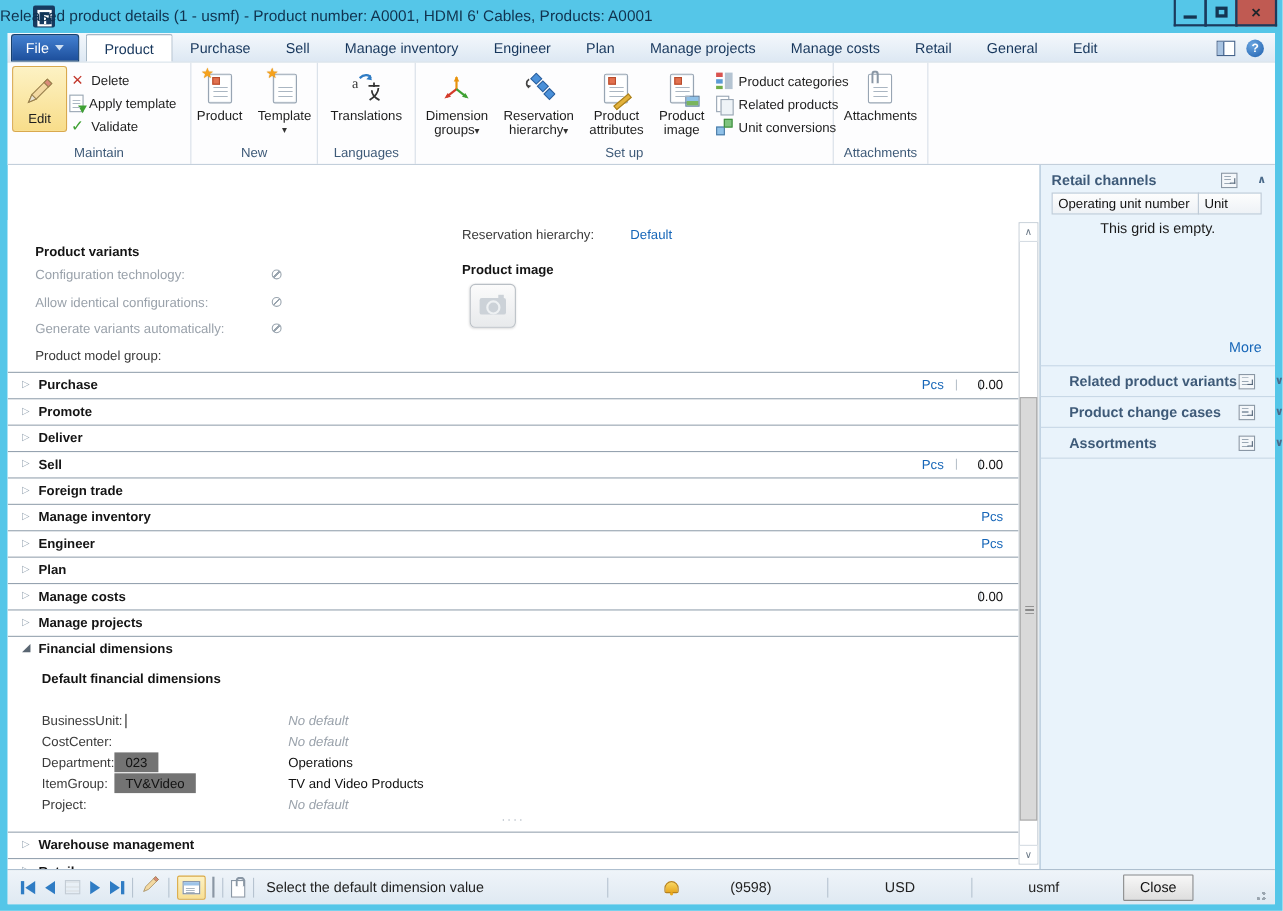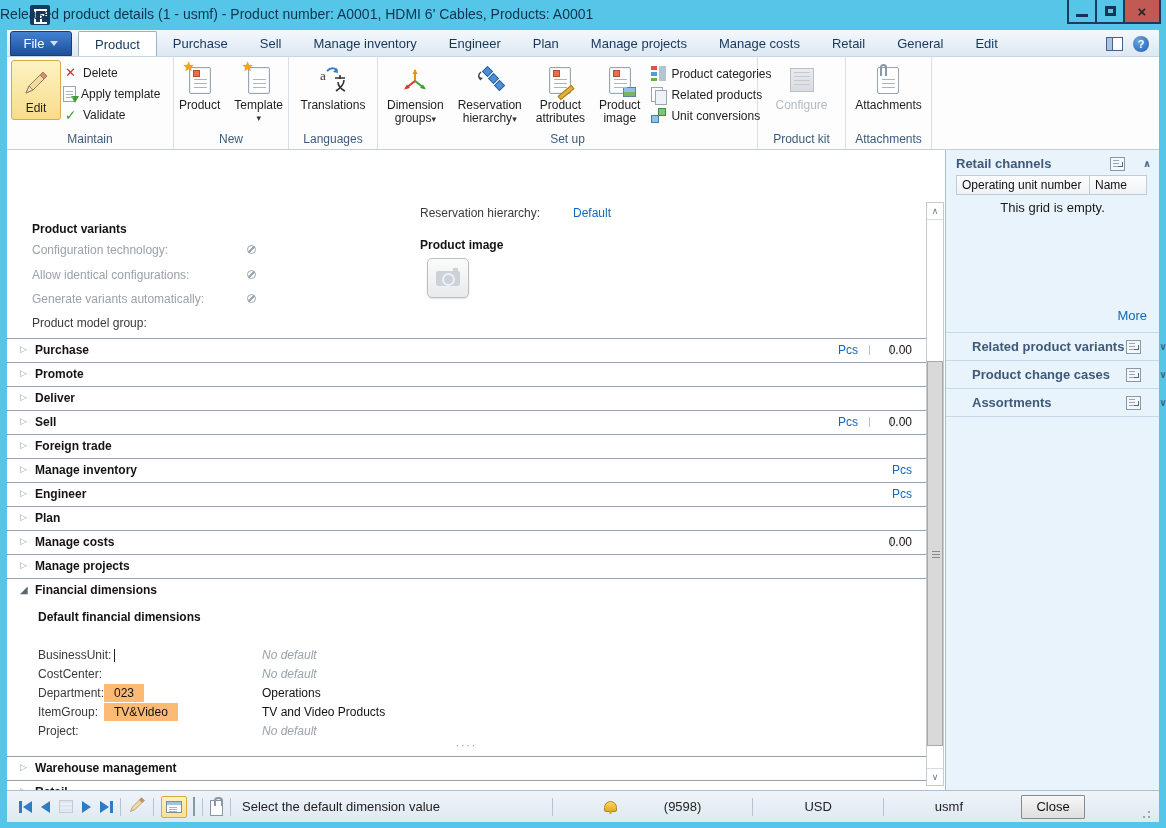--- a/index.html
+++ b/index.html
@@ -102,21 +102,21 @@
   .sec-unit.right { left:auto; right:14px; }
   .sec-tick { position:absolute; top:6px; width:1px; height:10px; background:#b9c2cb; }
   .t1 { left:862px; } .t2 { left:884px; }
   .sec-amount { position:absolute; right:14px; top:4px; width:46px; text-align:right; color:#111; }
 
   .fin-block { position:absolute; left:0; top:402px; width:919px; height:154px; }
   .fin-h { position:absolute; left:31px; top:8px; font-size:12px; font-weight:bold; color:#141414; }
   .fin-row { position:absolute; left:0; width:919px; height:19px; font-size:12px; }
   .fin-label { position:absolute; left:31px; top:0; color:#3a3a3a; }
   .fin-value { position:absolute; left:97px; top:-2px; padding:2px 10px; color:#111; }
-  .fin-value.hl { background:#fdba74; }
+  .fin-value.hl { background:#737373; }
   .fin-desc { position:absolute; left:255px; top:0; color:#111; }
   .fin-desc.nodef { color:#9aa2ab; font-style:italic; }
   .caret { display:inline-block; width:1px; height:13px; background:#222; vertical-align:middle; }
   .grip-dots { position:absolute; left:0; top:540px; width:919px; text-align:center; color:#8a97a5; font-size:10px; letter-spacing:2px; }
 
   
   .scrollbar { position:absolute; top:2px; right:1px; width:18px; height:584px; background:#fff; border:1px solid #c3ccd5; }
   .sb-btn { position:absolute; left:0; width:16px; height:17px; background:#fff; text-align:center; font-size:9px; color:#6a7886; line-height:16px; }
   .sb-up { top:0; border-bottom:1px solid #d5dce3; }
   .sb-dn { bottom:0; border-top:1px solid #d5dce3; }
@@ -339,31 +339,20 @@
               </div>
             <div class="rsmall">
                 <span class="conv-ico"></span>
                 <span>Unit conversions</span>
               </div>
           </div>
         </div>
         <div class="rg-label">Set up</div>
       </div>
 
-      <div class="rgroup" style="width:88px">
-        <div class="rg-body" style="justify-content:center;width:100%">
-          <div class="rbtn disabled">
-            <span class="ricon">
-                <span class="grid-ico"></span>
-              </span>
-            <span>Configure</span>
-          </div>
-        </div>
-        <div class="rg-label">Product kit</div>
-      </div>
 
       <div class="rgroup" style="width:86px">
         <div class="rg-body" style="justify-content:center;width:100%">
           <div class="rbtn">
             <span class="ricon">
                 <span class="doc" style="box-shadow:none">
                   <i class="clip"></i>
                 </span>
               </span>
             <span>Attachments</span>
@@ -501,21 +490,21 @@
         <div class="sb-btn sb-dn">∨</div>
       </div>
     </div>
 
     <div class="sidebar">
       <span class="fb-head" style="top:6px">Retail channels</span>
       <span class="fb-ico" style="right:34px;top:7px"></span>
       <span class="fb-chev" style="top:8px">∧</span>
       <div class="fb-grid-head">
         <span class="fb-col" style="width:134px">Operating unit number</span>
-        <span class="fb-col" style="width:58px;margin-left:-1px">Name</span>
+        <span class="fb-col" style="width:58px;margin-left:-1px">Unit</span>
       </div>
       <div class="fb-empty">This grid is empty.</div>
       <a class="fb-more">More</a>
       <i class="fb-div" style="top:182px"></i>
 
       <div class="fb-panel" style="top:184px">
         <span class="fb-head" style="top:5px">Related product variants</span>
         <span class="fb-ico" style="right:34px;top:6px"></span>
         <span class="fb-chev" style="top:7px">∨</span>
       </div>

